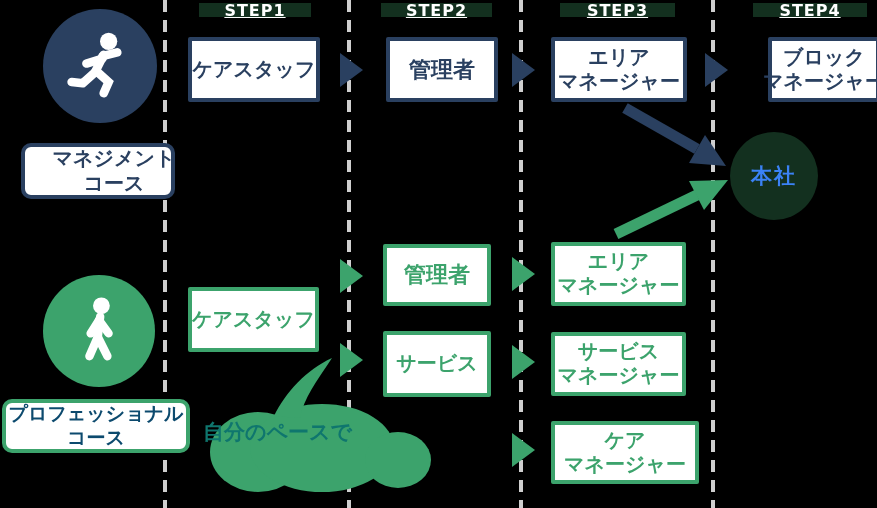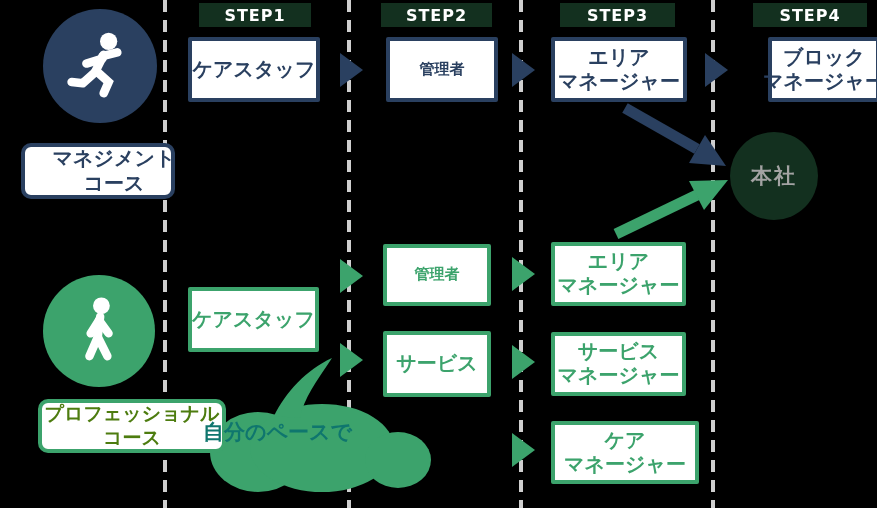--- a/index.html
+++ b/index.html
@@ -6,48 +6,48 @@
   #stage{
     position:relative;width:877px;height:508px;background:#000;overflow:hidden;
     font-family:"DejaVu Sans","Liberation Sans",sans-serif;font-weight:bold;
   }
   .vline{
     position:absolute;top:0;bottom:0;width:4px;z-index:1;
     background-image:repeating-linear-gradient(to bottom,#cfcfcf 0px,#cfcfcf 12px,transparent 12px,transparent 20px);
   }
   #arrow-layer{position:absolute;left:0;top:0;z-index:2;}
   .badge{
-    position:absolute;height:24px;background:#13301f;color:#fff;z-index:3;
+    position:absolute;height:14px;background:#13301f;color:#fff;z-index:3;
     display:flex;align-items:center;justify-content:center;
-    font-size:16px;letter-spacing:1px;
+    font-size:16px;letter-spacing:1px;text-decoration:underline;
   }
   .box{
     position:absolute;background:#fff;border-radius:2px;z-index:3;box-sizing:border-box;
     display:flex;flex-direction:column;align-items:center;justify-content:center;
     text-align:center;line-height:1.18;white-space:nowrap;
   }
   .box.navy{border:4px solid #2a4060;color:#2a4060;}
   .box.green{border:4px solid #3ca36c;color:#3ca36c;}
-  .fs22{font-size:15px;} .fs20{font-size:20px;} .fs19{font-size:19px;}
+  .fs22{font-size:22px;} .fs20{font-size:20px;} .fs19{font-size:19px;}
   .course-label{
     position:absolute;background:#fff;border-radius:10px;z-index:3;box-sizing:border-box;
     display:flex;flex-direction:column;align-items:center;justify-content:center;
     text-align:center;line-height:1.25;white-space:nowrap;
   }
   .course-label.navy{border:4px solid #2a4060;color:#2a4060;padding-left:32px;}
-  .course-label.green{border:4px solid #3ca36c;color:#4d7c0f;margin-left:36px;}
+  .course-label.green{border:4px solid #3ca36c;color:#0c4a6e;}
   .icon-circle{
     position:absolute;border-radius:50%;z-index:3;
     display:flex;align-items:center;justify-content:center;
   }
   .icon-circle.navy{background:#2a4060;}
   .icon-circle.green{background:#3ca36c;}
   #hq-circle{
     position:absolute;left:730px;top:132px;width:88px;height:88px;border-radius:50%;
-    background:#13301f;color:#a3a3a3;z-index:3;font-size:21px;letter-spacing:2px;
+    background:#13301f;color:#3b82f6;z-index:3;font-size:21px;letter-spacing:2px;
     display:flex;align-items:center;justify-content:center;
   }
   #bubble-text{
     position:absolute;left:203px;top:419px;width:236px;z-index:3;
     color:#0f766e;font-size:21px;line-height:27px;text-align:left;white-space:nowrap;
   }
   .ln{display:block;}
 </style>
 </head>
 <body>

